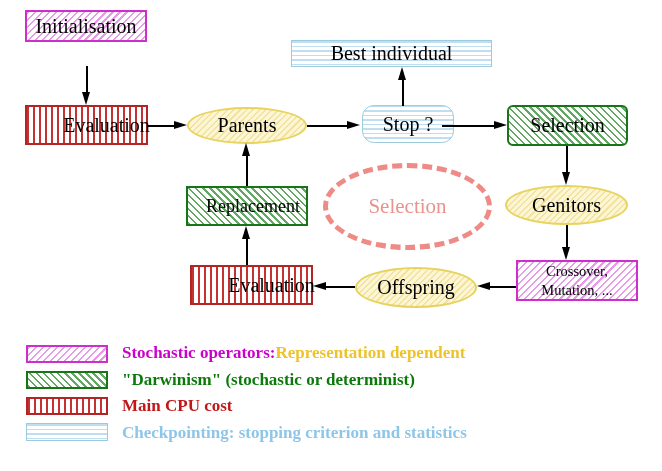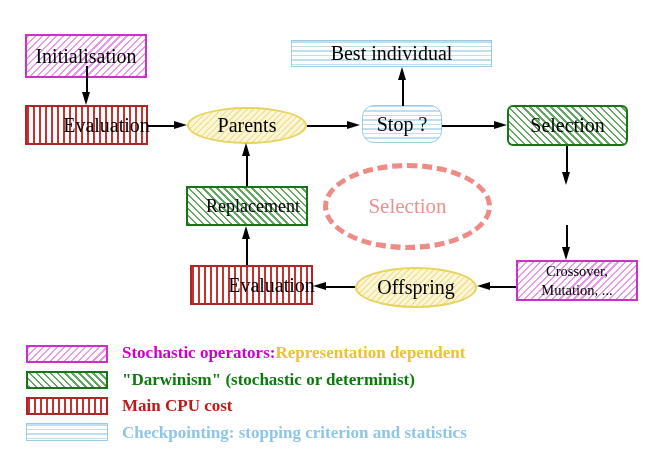--- a/index.html
+++ b/index.html
@@ -56,44 +56,47 @@
   .lc-gold{color:#eec32a;margin-left:0;}
   .lc-green{color:#0b7a0b;}
   .lc-red{color:#c01818;}
   .lc-blue{color:#8dc6e8;margin-top:26px;}
 </style>
 </head>
 <body>
 
 <div class="canvas">
 
-  <div class="node magenta-hatch fs20" style="left:25px;top:34px;width:122px;height:44px;">
+  <div class="node magenta-hatch fs20" style="left:25px;top:10px;width:122px;height:32px;">
     <span>Initialisation</span>
   </div>
 
   <div class="node red-stripes fs20" style="left:25px;top:105px;width:123px;height:40px;">
     <span>Evaluation</span>
   </div>
 
   <div class="node yellow-ellipse fs20" style="left:187px;top:107px;width:120px;height:37px;">
     <span>Parents</span>
   </div>
 
-  <div class="node cyan-lines rounded fs20" style="left:362px;top:105px;width:80px;height:38px;">
+  <div class="node cyan-lines rounded fs20" style="left:362px;top:105px;width:92px;height:38px;">
     <span>Stop ?</span>
   </div>
 
   <div class="node cyan-lines fs20" style="left:291px;top:40px;width:201px;height:27px;">
     <span>Best individual</span>
   </div>
 
   <div class="node green-hatch fs20" style="left:507px;top:105px;width:121px;height:41px;border-radius:6px;">
     <span>Selection</span>
   </div>
 
+  <div class="node yellow-ellipse fs20" style="left:505px;top:185px;width:123px;height:40px;">
+    <span>Genitors</span>
+  </div>
 
   <div class="node magenta-hatch fs14" style="left:516px;top:260px;width:122px;height:41px;flex-direction:column;">
     <span>Crossover,</span>
     <span>Mutation, ...</span>
   </div>
 
   <div class="node yellow-ellipse fs20" style="left:355px;top:267px;width:122px;height:41px;">
     <span>Offspring</span>
   </div>
 

